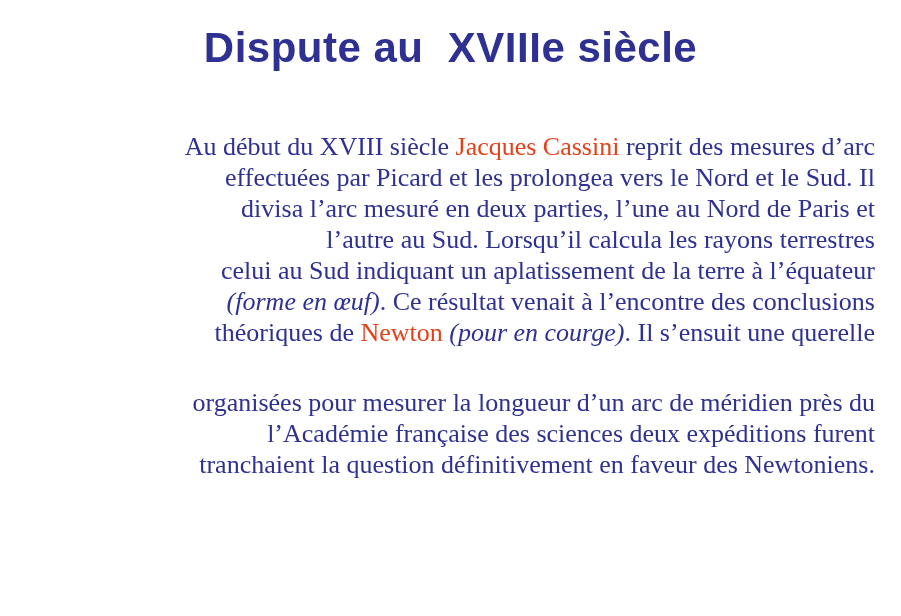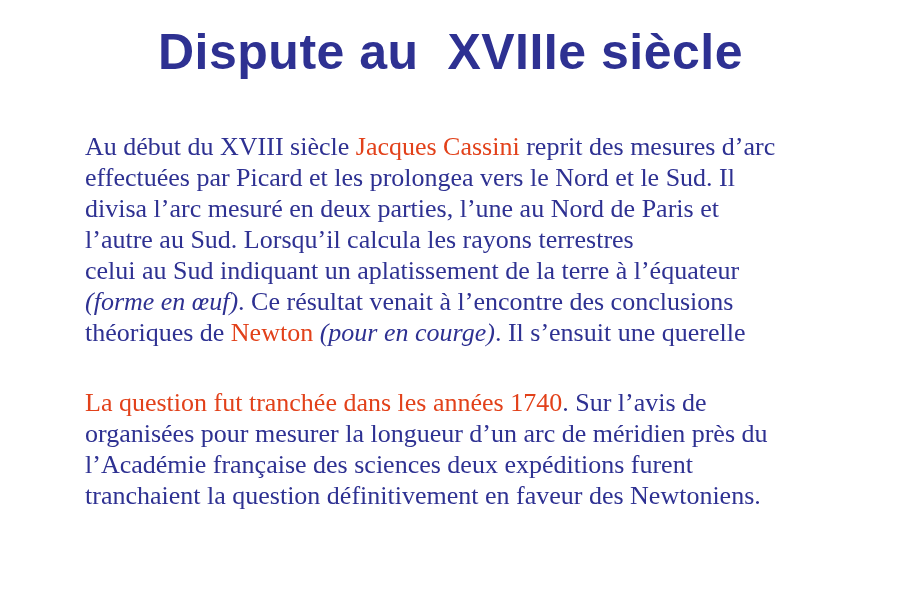--- a/index.html
+++ b/index.html
@@ -17,34 +17,35 @@
   }
   .title {
     position: absolute;
     top: 24px;
     left: 0;
     right: 0;
     margin: 0;
     text-align: center;
     font-family: "Liberation Sans", sans-serif;
     font-weight: 600;
-    font-size: 50px;
+    font-size: 42px;
     line-height: 1.15;
     letter-spacing: 0.5px;
     color: var(--title-blue, #2E3192);
     white-space: pre;
   }
   .content {
     position: absolute;
     left: 85px;
     top: 131px;
     width: 790px;
   }
   .paragraph {
     margin: 0;
+    text-align: right;
   }
   .paragraph + .paragraph {
     margin-top: 39px;
   }
   .line {
     font-size: 26px;
     line-height: 31px;
     white-space: pre;
     color: var(--body-blue, #2E3192);
   }
@@ -61,19 +62,18 @@
       <div class="paragraph">
         <div class="line"><span class="text-segment seg-blue">Au début du XVIII siècle </span><span class="text-segment seg-red">Jacques Cassini</span><span class="text-segment seg-blue"> reprit des mesures d’arc</span></div>
         <div class="line"><span class="text-segment seg-blue">effectuées par Picard et les prolongea vers le Nord et le Sud. Il</span></div>
         <div class="line"><span class="text-segment seg-blue">divisa l’arc mesuré en deux parties, l’une au Nord de Paris et</span></div>
         <div class="line"><span class="text-segment seg-blue">l’autre au Sud. Lorsqu’il calcula les rayons terrestres</span></div>
         <div class="line"><span class="text-segment seg-blue">celui au Sud indiquant un aplatissement de la terre à l’équateur</span></div>
         <div class="line"><span class="text-segment seg-blue seg-italic">(forme en œuf)</span><span class="text-segment seg-blue">. Ce résultat venait à l’encontre des conclusions</span></div>
         <div class="line"><span class="text-segment seg-blue">théoriques de </span><span class="text-segment seg-red">Newton</span><span class="text-segment seg-blue"> </span><span class="text-segment seg-blue seg-italic">(pour en courge)</span><span class="text-segment seg-blue">. Il s’ensuit une querelle</span></div>
       </div>
       <div class="paragraph">
-        <div class="line"><span class="text-segment seg-red">La question fut tranchée dans les années 1740</span><span class="text-segment seg-blue">. Sur l’avis de</span></div>
         <div class="line"><span class="text-segment seg-blue">organisées pour mesurer la longueur d’un arc de méridien près du</span></div>
         <div class="line"><span class="text-segment seg-blue">l’Académie française des sciences deux expéditions furent</span></div>
         <div class="line"><span class="text-segment seg-blue">tranchaient la question définitivement en faveur des Newtoniens.</span></div>
       </div>
     </div>
 </div>
 
 </body></html>

